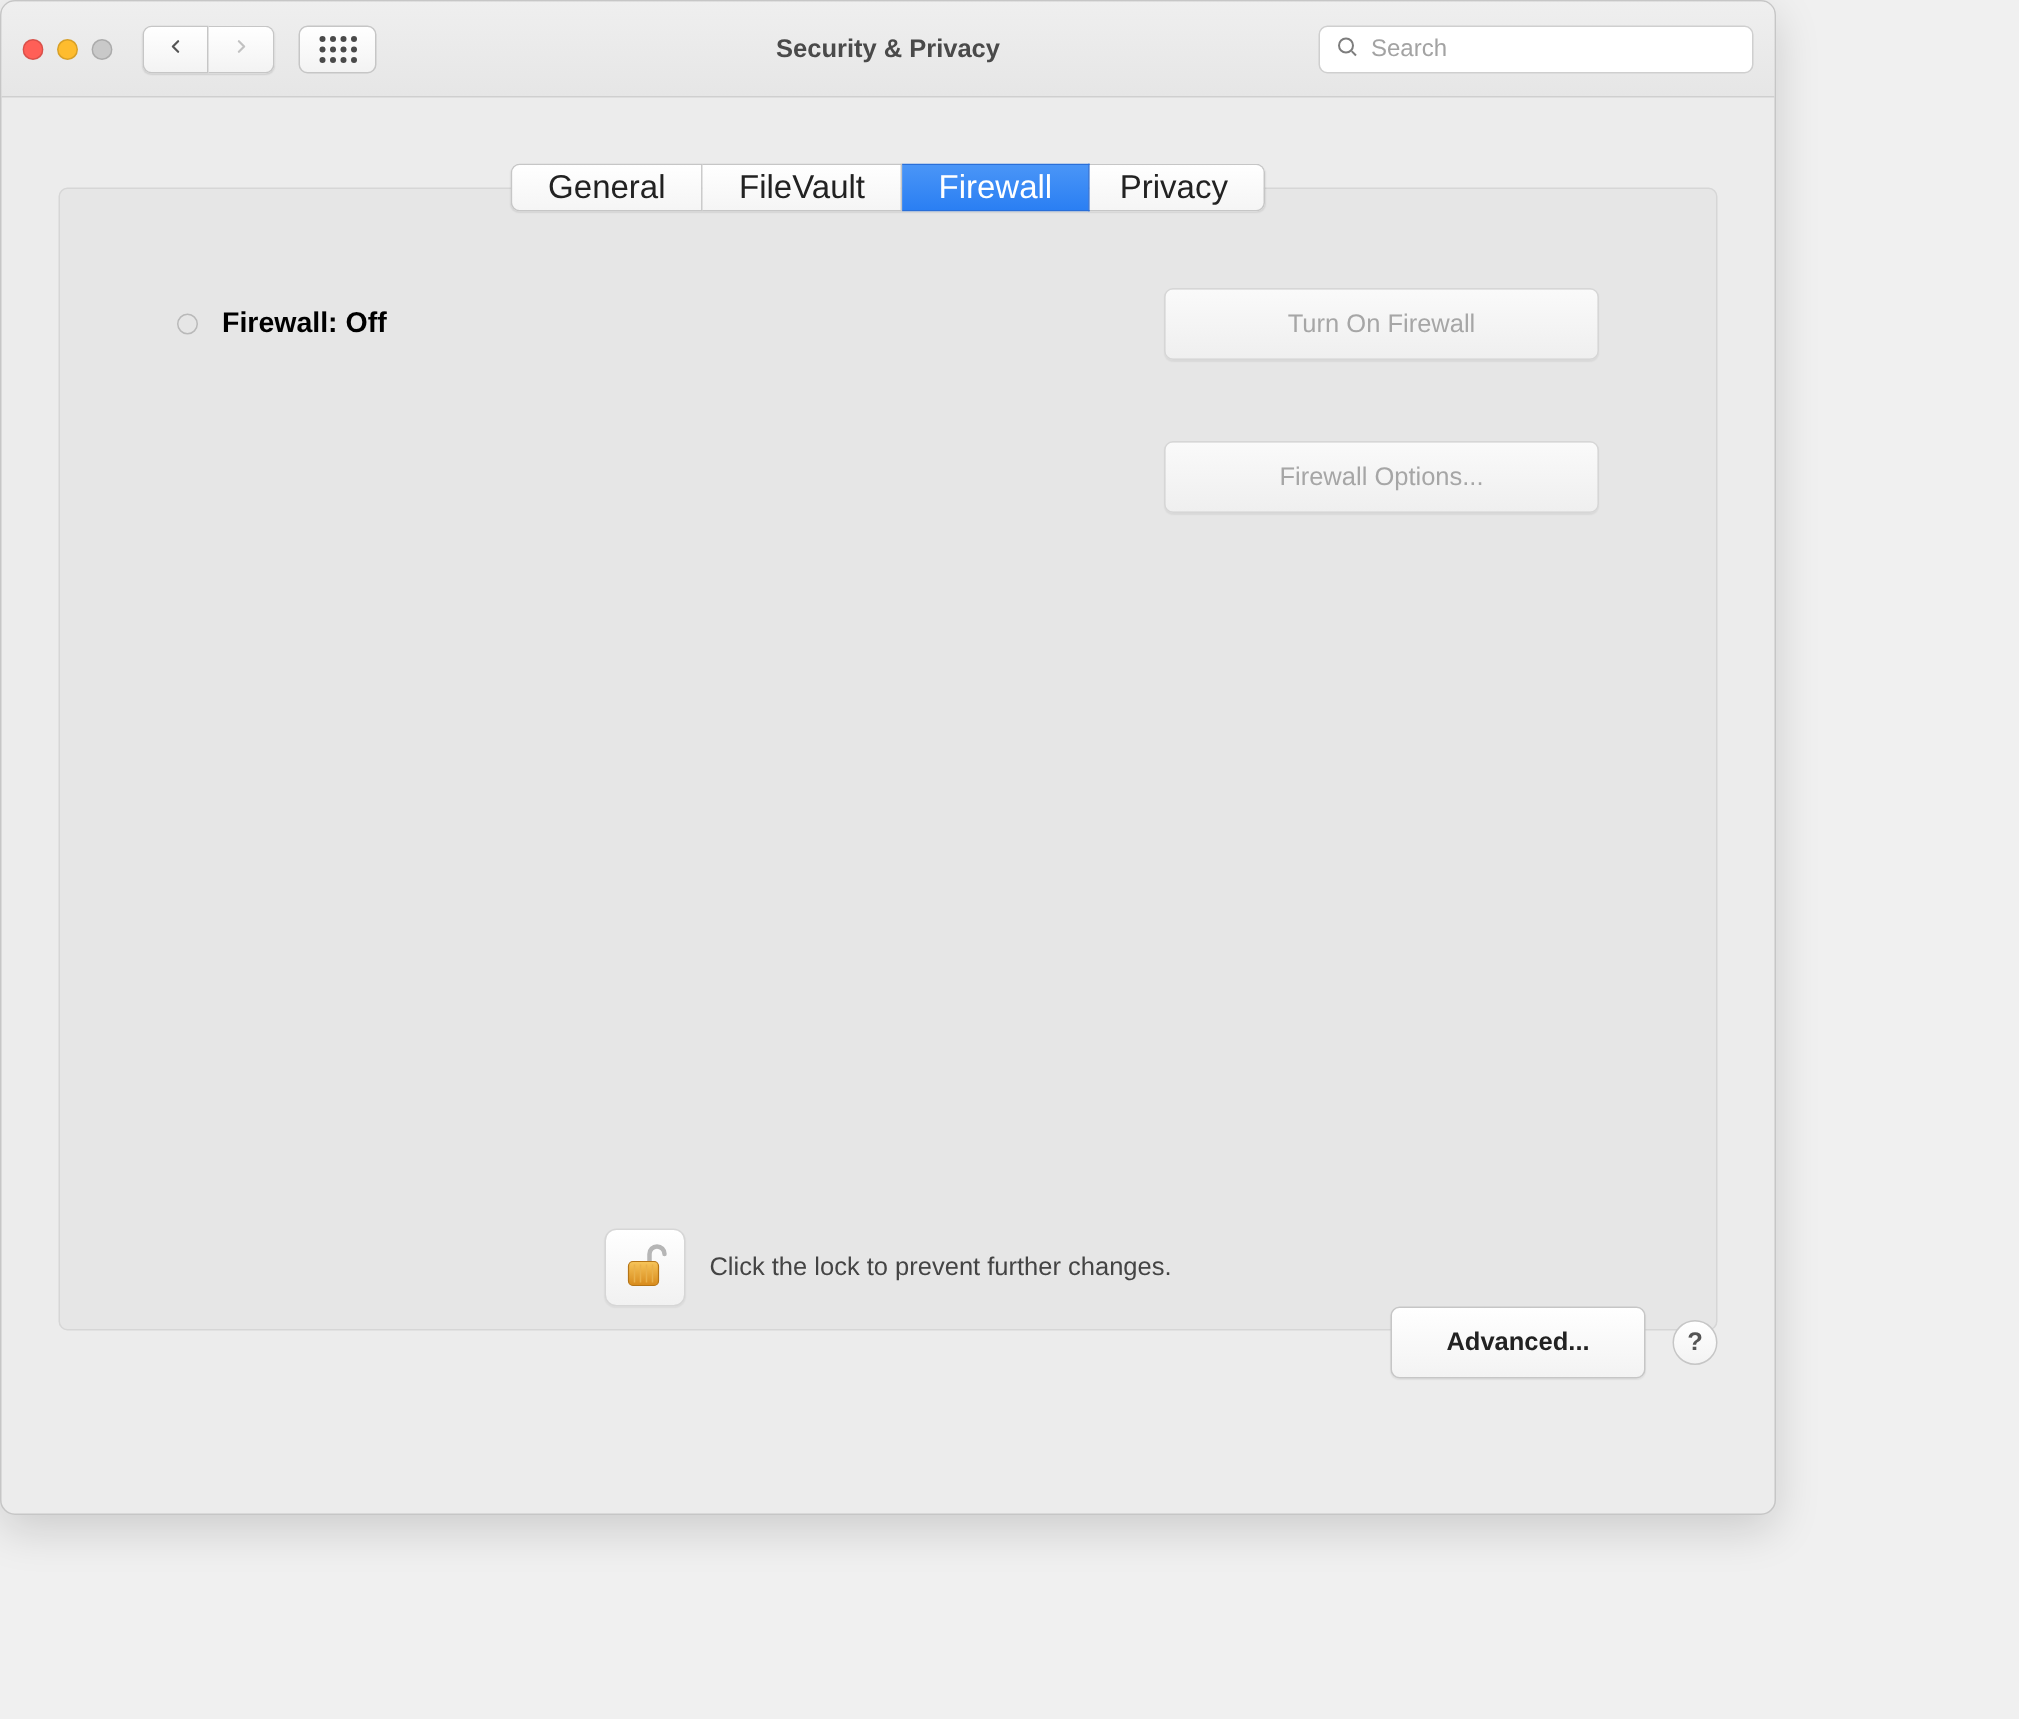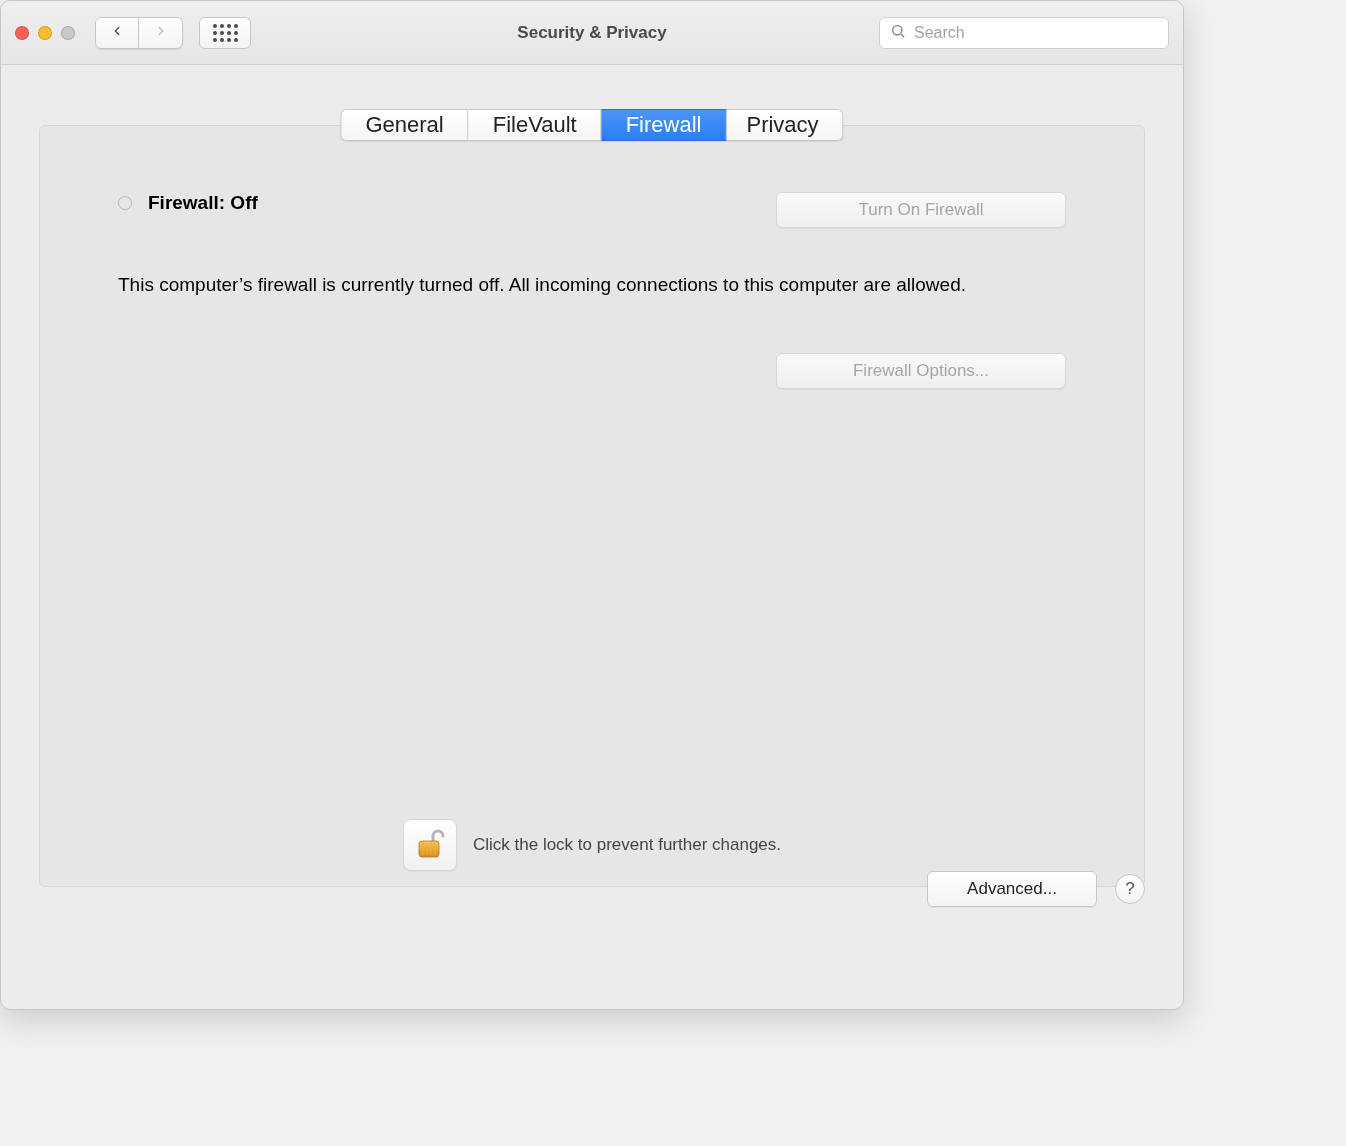--- a/index.html
+++ b/index.html
@@ -89,29 +89,29 @@
     .tab:first-child { border-radius: 6px 0 0 6px; }
     .tab:last-child { border-radius: 0 6px 6px 0; padding-left: 20px; }
     .tab.active {
       background: linear-gradient(to bottom, #4a95f7, #2a7ff3);
       color: #fff; border-color: #2a6fd8;
     }
     .panel {
       background: #e6e6e6; border: 1px solid #d6d6d6; border-radius: 6px;
       height: 762px; padding: 66px 78px 30px 78px; position: relative; margin-top: 0;
     }
-    .status-row { display: flex; align-items: flex-start; justify-content: space-between; }
+    .status-row { display: flex; align-items: center; justify-content: space-between; }
     .status-left { display: flex; align-items: center; gap: 16px; }
     .status-dot {
       width: 14px; height: 14px; border-radius: 50%;
       border: 1.5px solid #b9b9b9; background: transparent;
     }
     .status-text { font-size: 19px; font-weight: 700; color: #000; }
     .mac-button {
-      height: 36px; border-radius: 6px;
+      height: 48px; border-radius: 6px;
       background: linear-gradient(to bottom, #ffffff, #f3f3f3);
       border: 1px solid #c6c6c6; font-size: 17px; padding: 13px 18px;
       display: inline-flex; align-items: center; justify-content: center;
       color: #222; box-shadow: 0 1px 1px rgba(0,0,0,.06); margin-left: 12px;
     }
     .mac-button.disabled { color: #a6a6a6; background: linear-gradient(to bottom, #fafafa, #efefef); border-color: #d6d6d6; }
     .turn-on { width: 290px; }
     .options-btn { width: 290px; }
     .desc { font-size: 19px; color: #000; margin-top: 44px; max-width: 900px; line-height: 1.4; }
     .options-row { display: flex; justify-content: flex-end; margin-top: 54px; }
@@ -121,21 +121,21 @@
       display: flex; align-items: center; height: 90px; padding: 0 38px; flex-direction: column;
     }
     .lock-area { display: flex; align-items: center; gap: 16px; }
     .lock-btn {
       width: 54px; height: 52px; border-radius: 8px;
       background: linear-gradient(to bottom, #ffffff, #f1f1f1);
       border: 1px solid #d6d6d6; display: flex; align-items: center; justify-content: center;
       box-shadow: 0 1px 1px rgba(0,0,0,.05);
     }
     .lock-text { font-size: 17px; color: #444; }
-    .footer-right { margin-left: auto; display: flex; align-items: center; gap: 18px; }
+    .footer-right { margin-left: auto; display: flex; align-items: center; gap: 18px; font-weight: bold; }
     .adv-btn { width: 170px; }
     .help-btn {
       width: 30px; height: 30px; border-radius: 50%;
       background: linear-gradient(to bottom, #ffffff, #f3f3f3);
       border: 1px solid #c6c6c6; display: flex; align-items: center; justify-content: center;
       font-size: 17px; color: #555;
     }
   </style>
 </head>
 <body>
@@ -211,21 +211,20 @@
 
     <div class="panel">
       <div class="status-row">
         <div class="status-left">
           <span class="status-dot"></span>
           <span class="status-text">Firewall: Off</span>
         </div>
         <div class="mac-button turn-on disabled">Turn On Firewall</div>
       </div>
 
-      <div class="desc">This computer’s firewall is currently turned off. All incoming connections to this computer are allowed.</div>
 
       <div class="options-row">
         <div class="mac-button options-btn disabled">Firewall Options...</div>
       </div>
     </div>
 
     <div class="footer">
       <div class="lock-area">
         <div class="lock-btn">
           <span>

